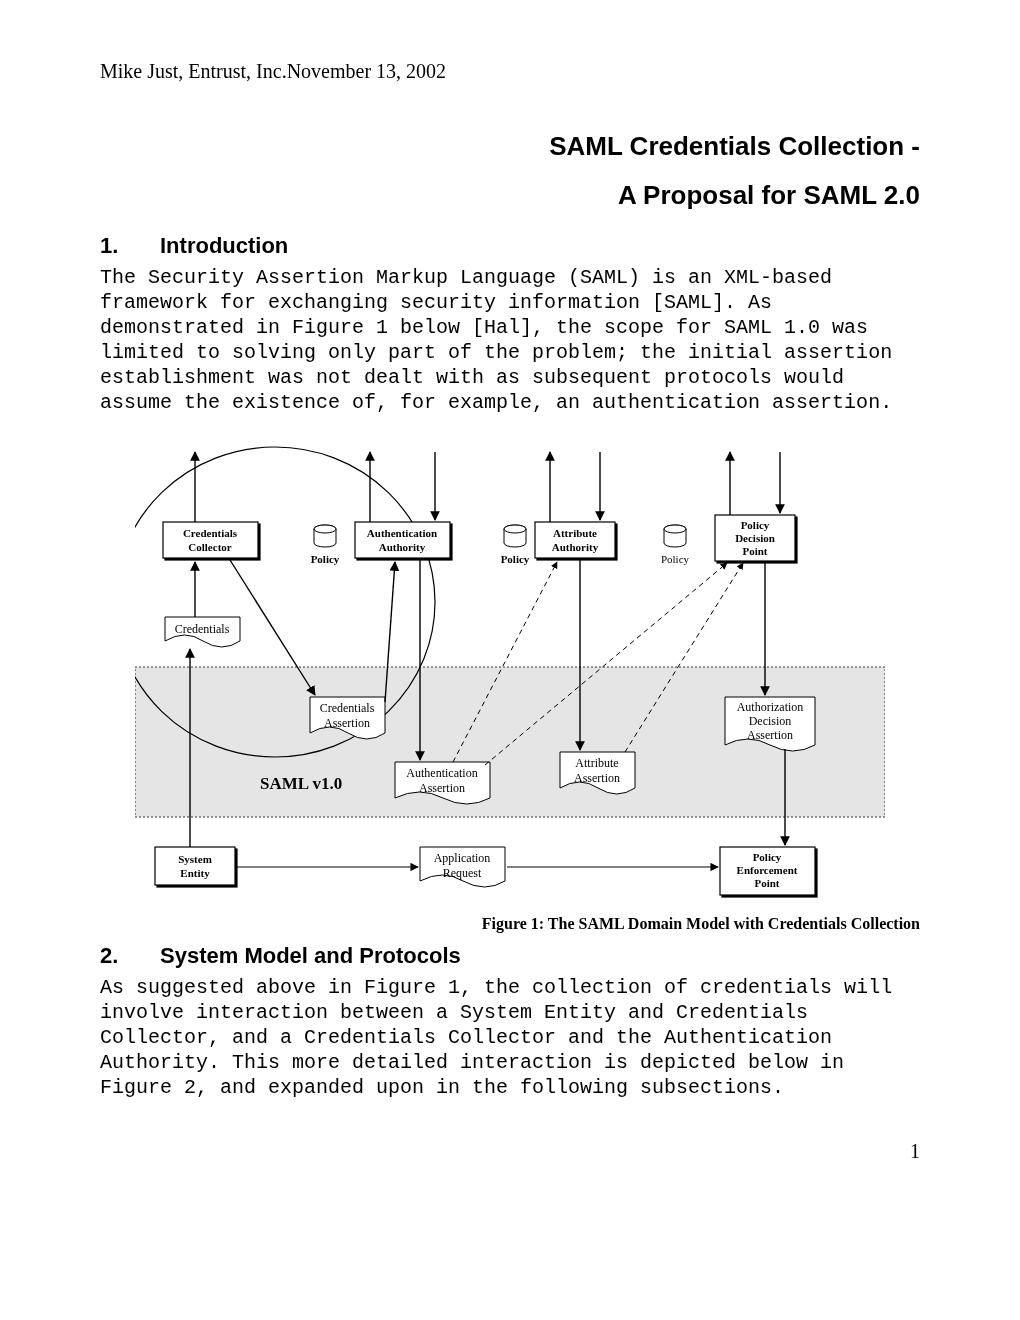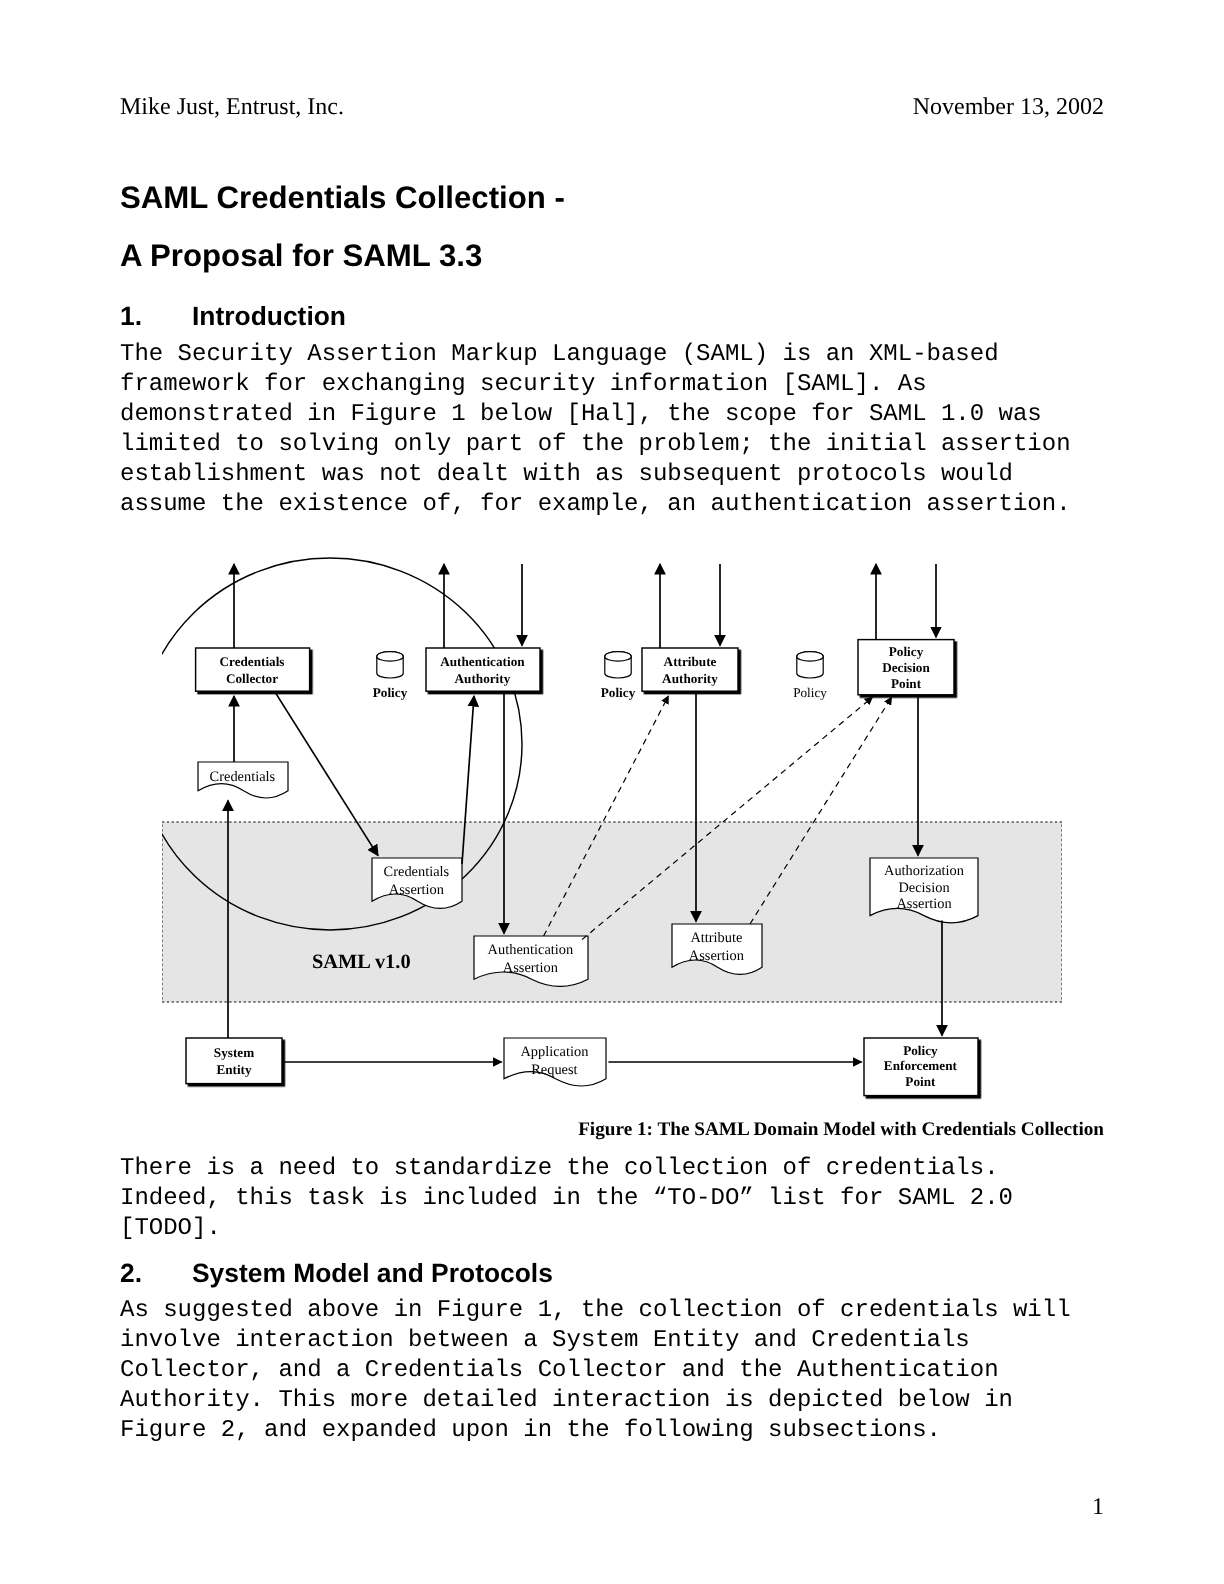--- a/index.html
+++ b/index.html
@@ -9,27 +9,26 @@
     font-family: "Times New Roman", Times, serif;
     color: #000;
     width: 1020px;
   }
   .page {
     padding: 60px 100px 40px 100px;
     box-sizing: border-box;
   }
   .topline {
     display: flex;
-    justify-content: space-between;
+    justify-content: flex-start;
     font-size: 20px;
     margin-bottom: 48px;
-    margin-top: 18px;
   }
   .title-block {
-    text-align: left;
+    text-align: right;
     font-family: Arial, Helvetica, sans-serif;
     font-weight: bold;
   }
   .title1 { font-size: 26px; margin-bottom: 18px; }
   .title2 { font-size: 26px; margin-bottom: 22px; }
   .heading {
     font-family: Arial, Helvetica, sans-serif;
     font-weight: bold;
     font-size: 22px;
     margin: 6px 0 6px 0;
@@ -65,21 +64,21 @@
 
 <div class="page">
 
   <div class="topline">
     <span>Mike Just, Entrust, Inc.</span>
     <span>November 13, 2002</span>
   </div>
 
   <div class="title-block">
     <div class="title1">SAML Credentials Collection -</div>
-    <div class="title2">A Proposal for SAML 3.3</div>
+    <div class="title2">A Proposal for SAML 2.0</div>
   </div>
 
   <div class="heading">
     <span class="num">1.</span><span>Introduction</span>
   </div>
   <p class="para">The Security Assertion Markup Language (SAML) is an XML-based framework for exchanging security information [SAML].  As demonstrated in Figure 1 below [Hal], the scope for SAML 1.0 was limited to solving only part of the problem; the initial assertion establishment was not dealt with as subsequent protocols would assume the existence of, for example, an authentication assertion.</p>
 
   <div class="figure-wrap">
     <svg width="750" height="480" viewBox="0 0 750 480">
       <defs>
@@ -204,21 +203,20 @@
         <rect x="585" y="420" width="95" height="48" fill="#fff" stroke="#000" stroke-width="1.2" style="filter: drop-shadow(2px 2px 0 #000);"></rect>
         <text x="632" y="434" text-anchor="middle" font-size="11" font-weight="bold" font-family="Times New Roman">Policy</text>
         <text x="632" y="447" text-anchor="middle" font-size="11" font-weight="bold" font-family="Times New Roman">Enforcement</text>
         <text x="632" y="460" text-anchor="middle" font-size="11" font-weight="bold" font-family="Times New Roman">Point</text>
       </g>
     </svg>
   </div>
 
   <div class="caption">Figure 1: The SAML Domain Model with Credentials Collection</div>
 
-  <p class="para">There is a need to standardize the collection of credentials.  Indeed, this task is included in the “TO-DO” list for SAML 2.0 [TODO].</p>
 
   <div class="heading">
     <span class="num">2.</span><span>System Model and Protocols</span>
   </div>
   <p class="para">As suggested above in Figure 1, the collection of credentials will involve interaction between a System Entity and Credentials Collector, and a Credentials Collector and the Authentication Authority.  This more detailed interaction is depicted below in Figure 2, and expanded upon in the following subsections.</p>
 
   <div class="pagenum">1</div>
 </div>
 
 </body></html>

